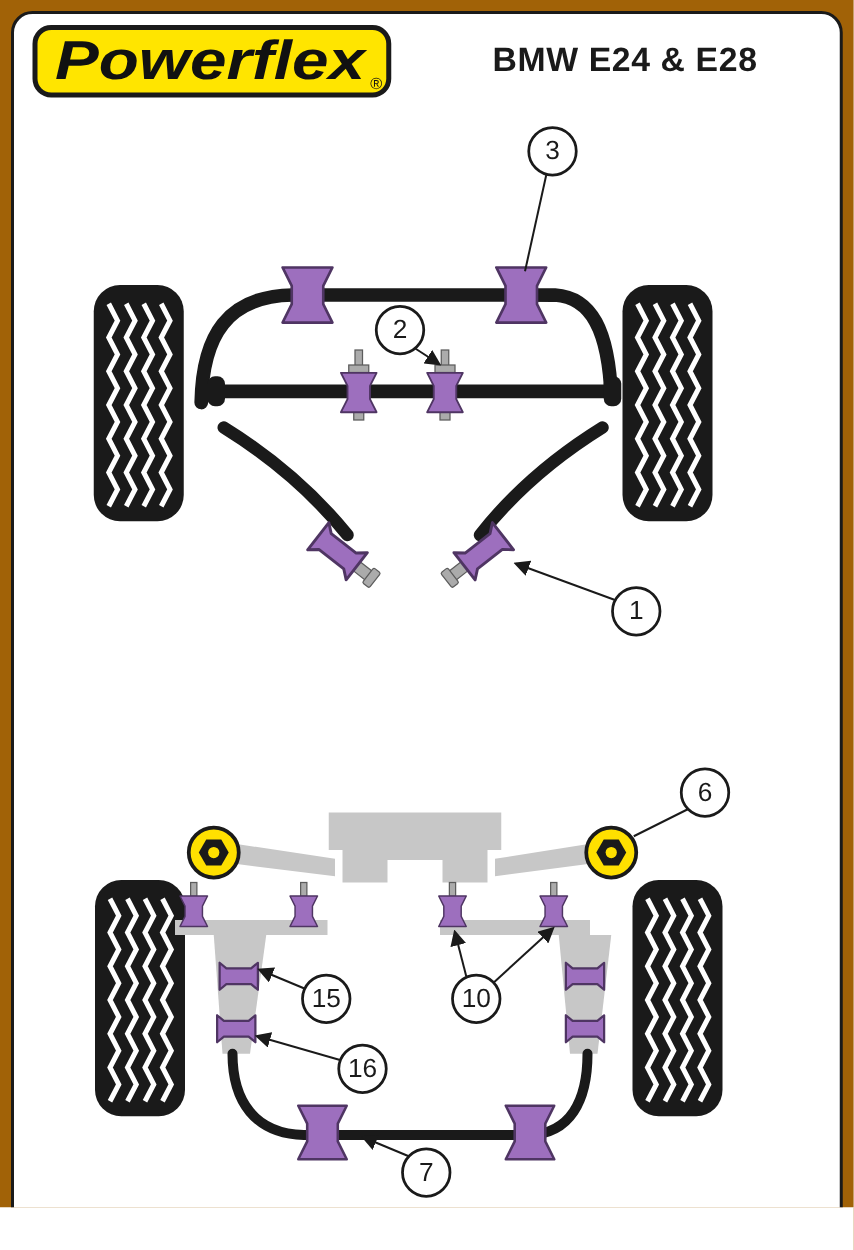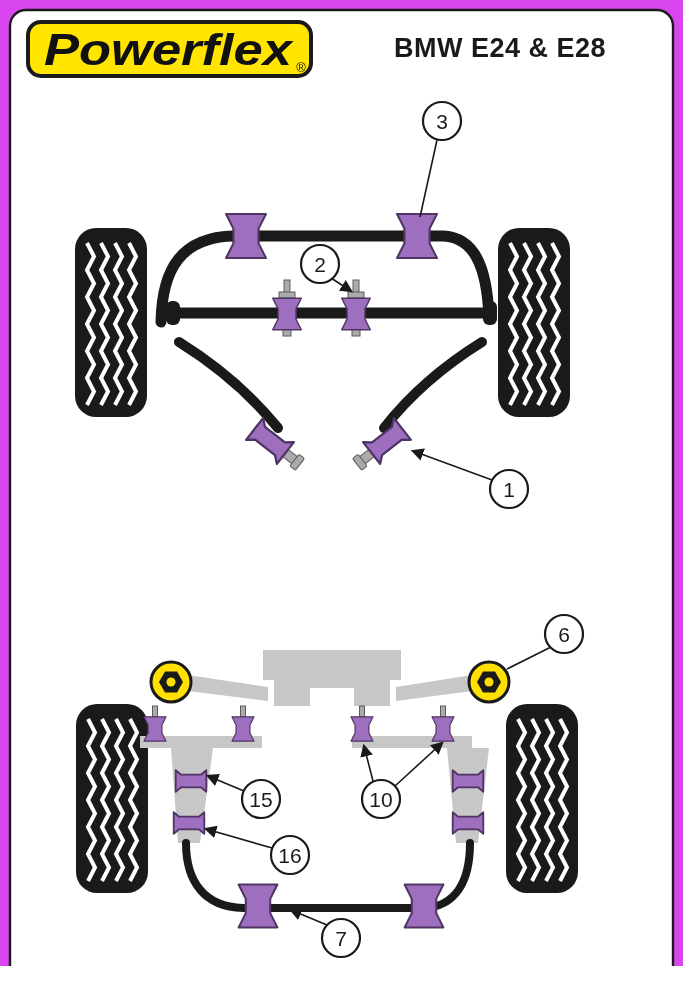--- a/index.html
+++ b/index.html
@@ -1,19 +1,19 @@
 <!DOCTYPE html>
 <html style="--brand-yellow: #FFE500; --bush-purple: #9D6FBE; --bush-purple-dark: #4F3563; --bush-yellow: #FFE000; --metal-gray: #C7C7C7; --bolt-gray: #ABABAB; --line-black: #1A1A1A;"><head>
 <meta charset="utf-8">
 <style>
   html,body{margin:0;padding:0;background:#ffffff;}
   .stage{
     position:relative;
     width:683px;height:966px;
-    background:#d946ef;
+    background:#a16207;
     font-family:"Liberation Sans",sans-serif;
     overflow:hidden;
   }
   svg{display:block;}
 
   .page-border{fill:#ffffff;stroke:var(--line-black,#1a1a1a);stroke-width:2.4;}
 
   .logo-box{fill:var(--brand-yellow,#FFE500);stroke:var(--line-black,#111111);stroke-width:4;}
   .logo-text{
     font-size:44px;font-weight:bold;font-style:italic;

